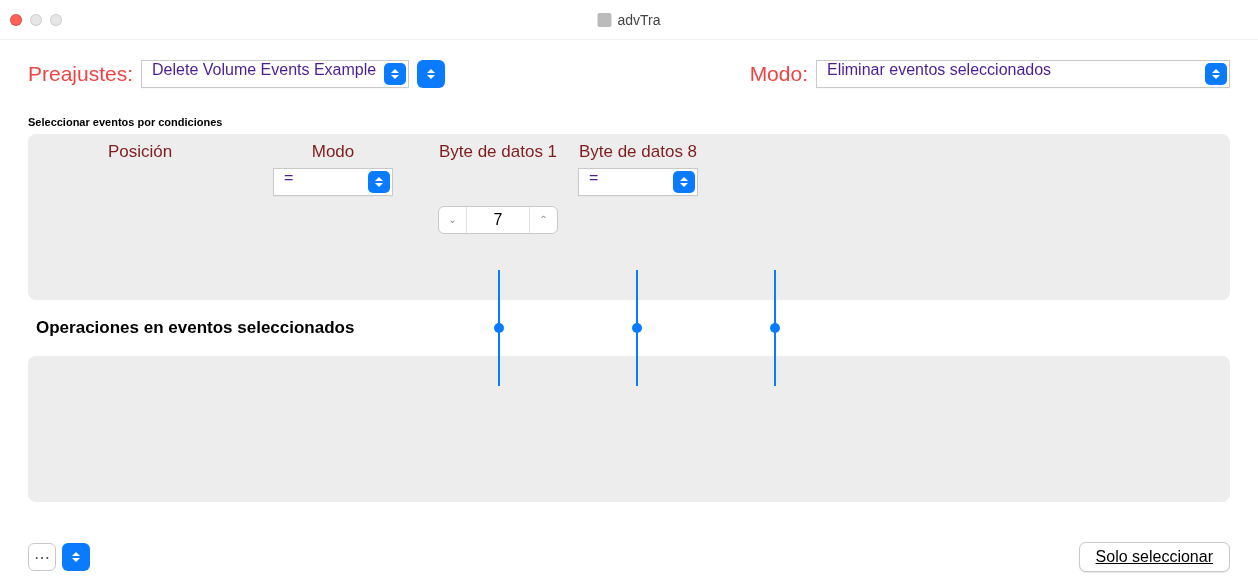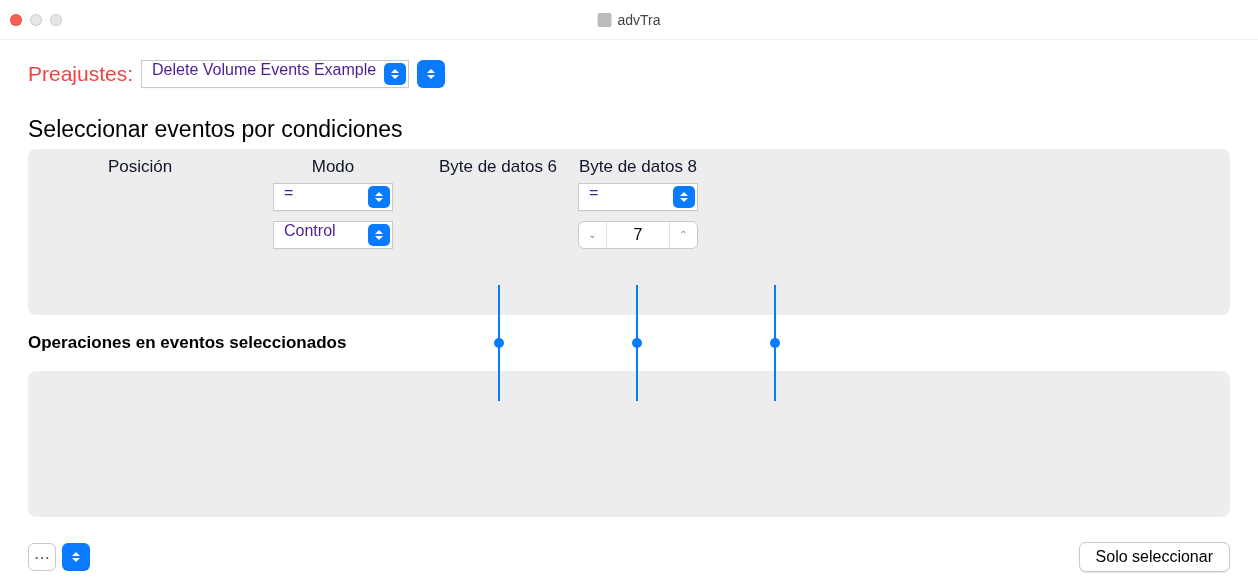--- a/index.html
+++ b/index.html
@@ -82,37 +82,37 @@
   }
   .square-btn .tri-up, .square-btn .tri-down {
     width: 0; height: 0;
     border-left: 4px solid transparent;
     border-right: 4px solid transparent;
   }
   .square-btn .tri-up { border-bottom: 4px solid #fff; }
   .square-btn .tri-down { border-top: 4px solid #fff; }
 
   .section-header {
-    font-weight: 400; font-size: 23px;
+    font-weight: 700; font-size: 11px;
     margin-bottom: 6px;
   }
   .panel {
     background: #ededed;
     border-radius: 8px;
     width: 100%;
   }
   .panel-conditions {
     height: 166px;
   }
   .cond-headers {
     display: grid;
     grid-template-columns: 180px 190px 140px 140px 140px 190px 190px;
     padding: 8px 30px 6px 30px;
     font-size: 17px;
-    color: #0f172a;
+    color: #7f1d1d;
   }
   .cond-headers > div { text-align: center; }
   .cond-headers > div:first-child { text-align: left; padding-left: 50px; }
   .cond-rows {
     display: grid;
     grid-template-columns: 180px 190px 140px 140px 140px 190px 190px;
     padding: 0 30px;
     row-gap: 10px;
     align-items: center;
   }
@@ -133,21 +133,21 @@
     font-size: 12px;
   }
   .stepper .dec { border-right: 1px solid #e3e3e3; }
   .stepper .inc { border-left: 1px solid #e3e3e3; }
   .stepper .val {
     flex: 1; text-align: center; font-size: 16px; color: #000;
   }
 
   .middle { position: relative; height: 56px; }
   .ops-header-row {
-    position: absolute; left: 0; right: 0; top: 18px;
+    position: absolute; left: 8px; right: 0; top: 18px;
     font-weight: 600; font-size: 17px;
   }
   .divider-handle {
     position: absolute; top: -20px; bottom: -20px;
     width: 2px;
   }
   .divider-handle::before {
     content: "";
     position: absolute; top: -10px; bottom: -10px; left: 0;
     width: 2px; background: #0a7aff;
@@ -170,21 +170,21 @@
   }
   .bot-left { display: flex; align-items: center; gap: 6px; }
   .ellipsis-btn {
     width: 28px; height: 28px;
     border: 1px solid #c9c9c9;
     border-radius: 6px;
     background: #fff;
     display: flex; align-items: center; justify-content: center;
     color: #555; font-size: 16px;
   }
-  .bot-right { display: flex; align-items: flex-end; gap: 4px; }
+  .bot-right { display: flex; align-items: flex-end; gap: 4px; text-decoration: underline; }
   .mac-btn {
     height: 30px;
     padding: 0 16px;
     background: #fff;
     border: 1px solid #c9c9c9;
     border-radius: 7px;
     font-size: 16px;
     display: flex; align-items: center; justify-content: center;
     box-shadow: 0 0.5px 1px rgba(0,0,0,0.1);
     color: #000;
@@ -217,29 +217,39 @@
           <div class="tri-up"></div>
             <div class="tri-down"></div>
         </div>
       </div>
       <div class="square-btn">
         <div class="tri-up"></div>
           <div class="tri-down"></div>
       </div>
     </div>
 
+    <div class="group">
+      <span class="label">Modo:</span>
+      <div class="mac-select" style="width:414px">
+        <span>Eliminar eventos seleccionados</span>
+        <div class="sel-arrows">
+          <div class="tri-up"></div>
+            <div class="tri-down"></div>
+        </div>
+      </div>
+    </div>
   </div>
 
   <div class="section-header">Seleccionar eventos por condiciones</div>
 
   <div class="panel panel-conditions">
     <div class="cond-headers">
       <div>Posición</div>
       <div>Modo</div>
-      <div>Byte de datos 6</div>
+      <div>Byte de datos 1</div>
       <div>Byte de datos 8</div>
     </div>
 
     <div class="cond-rows">
       <div></div>
       <div class="cell">
         <div class="mac-select small">
           <span>=</span>
           <div class="sel-arrows">
             <div class="tri-up"></div>
@@ -255,29 +265,20 @@
             <div class="tri-up"></div>
               <div class="tri-down"></div>
           </div>
         </div>
       </div>
       <div></div>
         <div></div>
         <div></div>
 
       <div></div>
-      <div class="cell">
-        <div class="mac-select small">
-          <span>Control</span>
-          <div class="sel-arrows">
-            <div class="tri-up"></div>
-              <div class="tri-down"></div>
-          </div>
-        </div>
-      </div>
       <div></div>
       <div class="cell">
         <div class="stepper">
           <div class="dec">
               <span class="chev">⌄</span>
             </div>
           <div class="val">7</div>
           <div class="inc">
               <span class="chev">⌃</span>
             </div>

